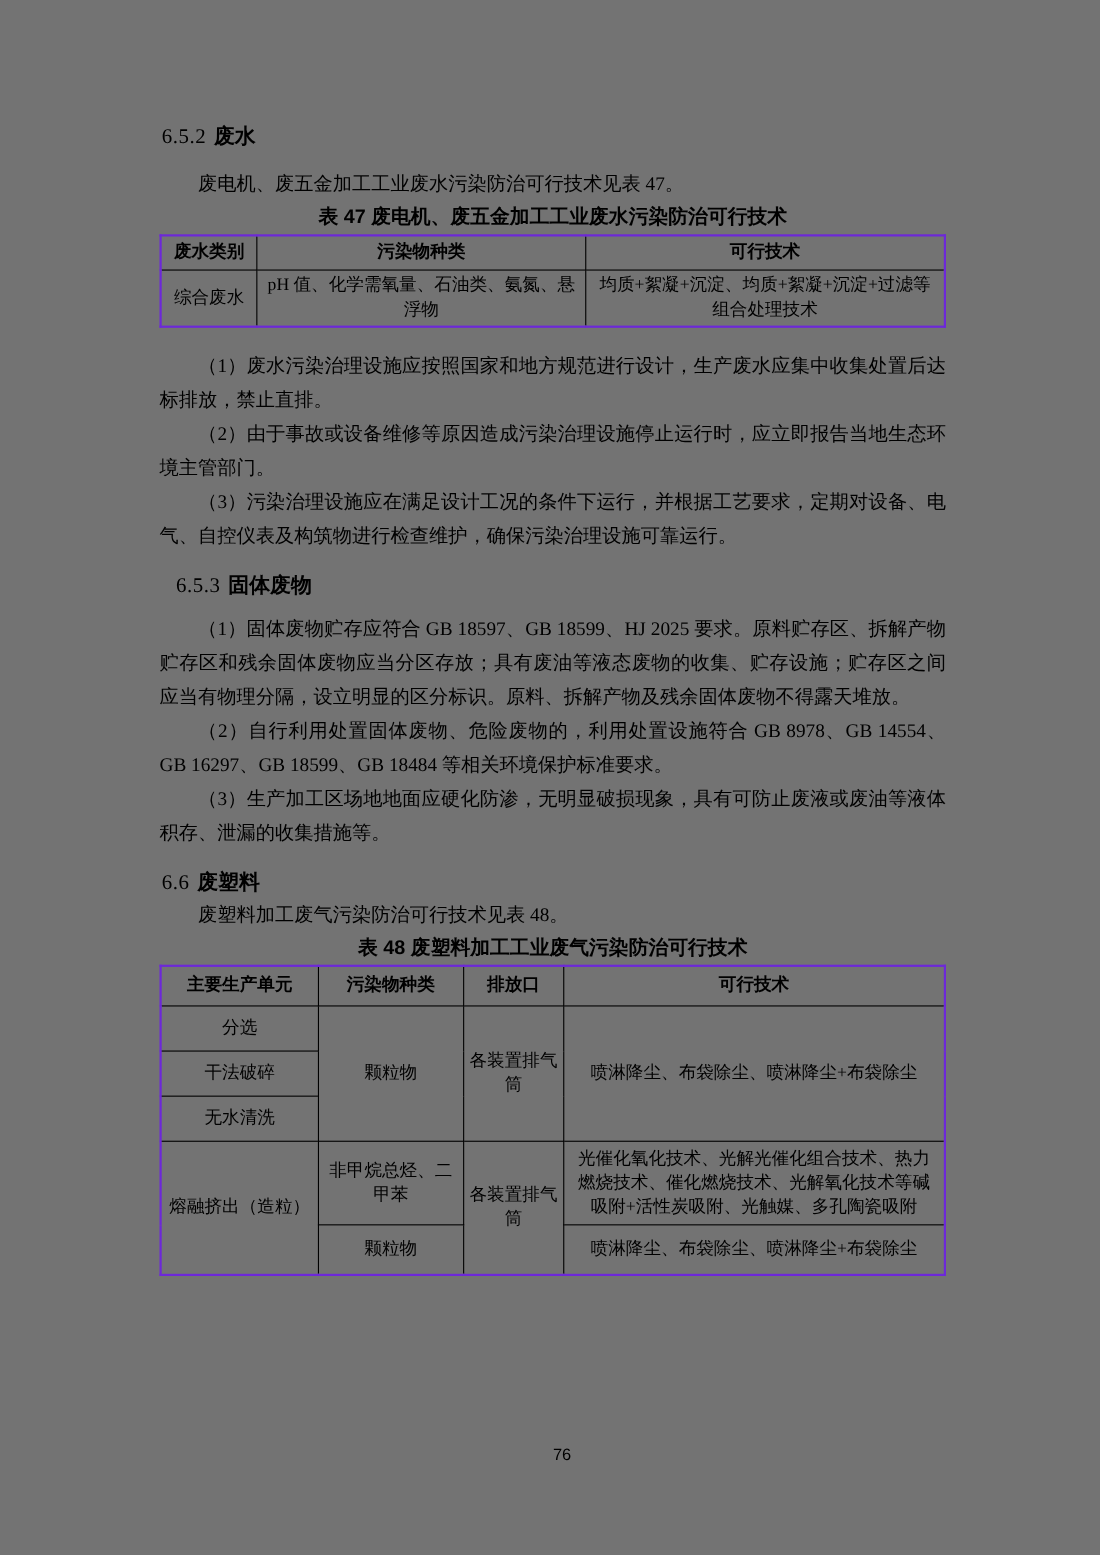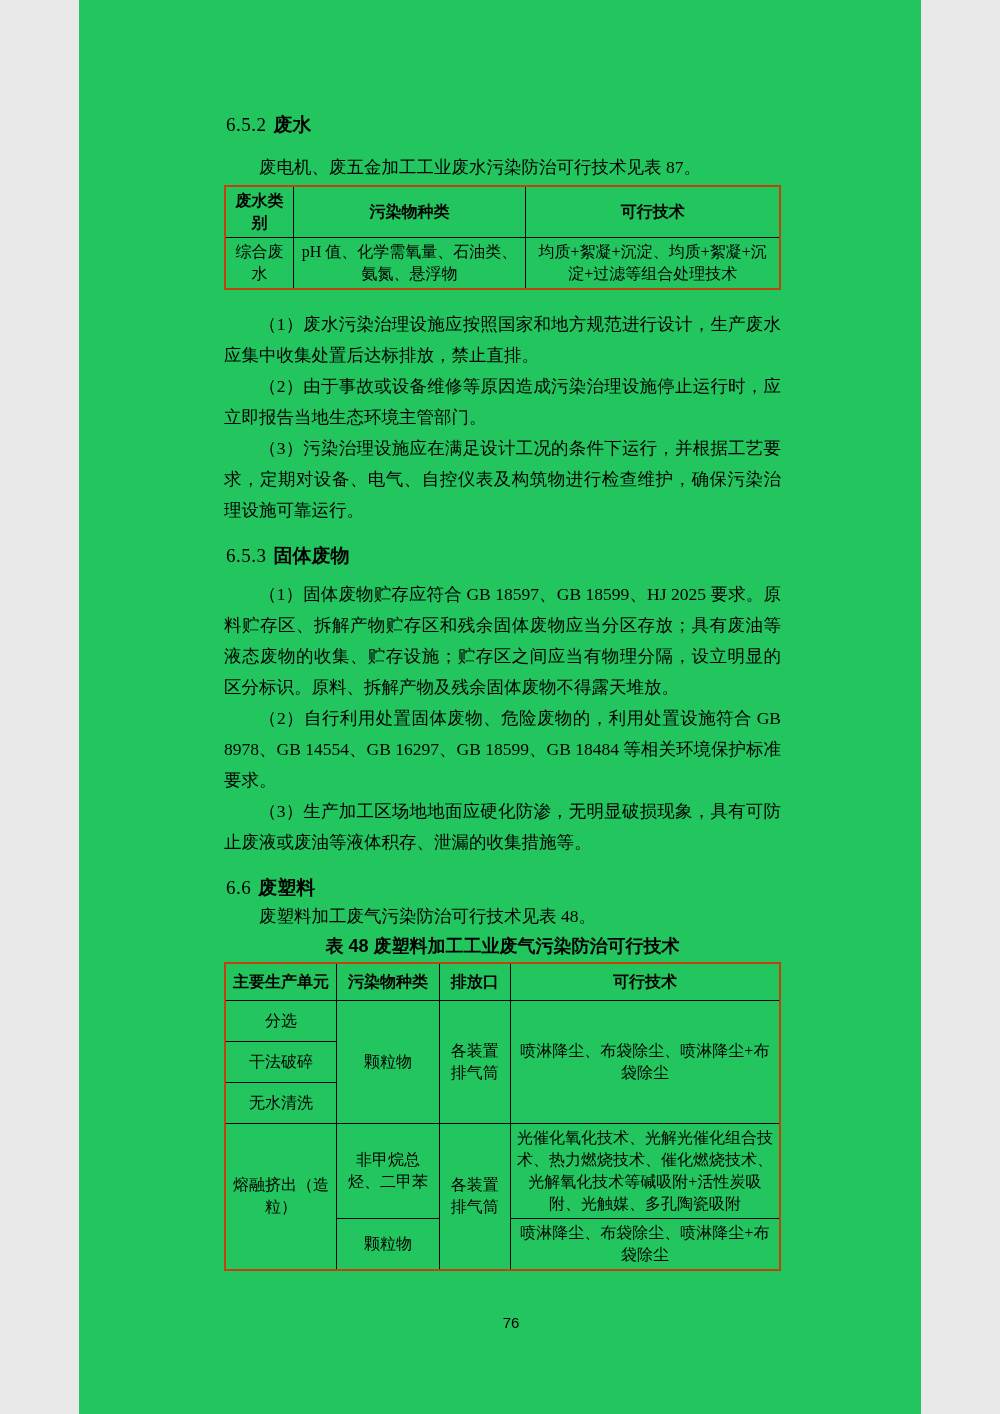--- a/index.html
+++ b/index.html
@@ -1,22 +1,22 @@
 <!DOCTYPE html>
 <html><head>
 <meta charset="utf-8">
 <style>
   * { box-sizing: border-box; margin: 0; padding: 0; }
   html, body { background: #e9e9e9; }
   .page {
     position: relative;
-    width: 842px;
+    width: 1000px;
     height: 1414px;
     margin: 0 auto;
-    background: #22c55e;
+    background: #737373;
     color: #000000;
     font-family: "Liberation Serif", "DejaVu Serif", serif;
     font-size: 17.5px;
     line-height: 31px;
     padding: 112px 140px 12px 145px;
     overflow: hidden;
   }
   .heading {
     font-size: 19px;
     line-height: 26px;
@@ -27,39 +27,39 @@
     font-family: "Liberation Serif", "DejaVu Serif", serif;
     font-weight: 500;
     letter-spacing: 0.5px;
   }
   .heading .htitle {
     font-family: "Liberation Sans", "DejaVu Sans", sans-serif;
     font-weight: 700;
     margin-left: 7px;
   }
   .h-652 { margin: 0 0 14px 2px; }
-  .h-653 { margin: 17px 0 10px 2px; }
+  .h-653 { margin: 17px 0 10px 15px; }
   .h-66  { margin: 17px 0 0 2px; }
   .h-661 { margin: 25px 0 10px 2px; }
   .para {
     text-align: justify;
     text-indent: 2em;
   }
   .table-caption {
     text-align: center;
     font-family: "Liberation Sans", "DejaVu Sans", sans-serif;
     font-weight: 700;
     font-size: 18px;
     line-height: 28px;
     margin: 0 0 1px 0;
   }
   table.doc-table {
     width: 100%;
     border-collapse: collapse;
-    border: 2px solid #c2410c;
+    border: 2px solid #6d28d9;
     font-size: 16px;
     line-height: 22px;
     table-layout: fixed;
   }
   table.doc-table th,
   table.doc-table td {
     border: 1px solid #000;
     text-align: center;
     vertical-align: middle;
     padding: 3px 5px;
@@ -94,22 +94,23 @@
     color: #000;
   }
 </style>
 </head>
 <body>
 
 <div class="page">
 
   <h2 class="heading h-652"><span class="hnum">6.5.2</span><span class="htitle">废水</span></h2>
 
-  <p class="para">废电机、废五金加工工业废水污染防治可行技术见表 87。</p>
+  <p class="para">废电机、废五金加工工业废水污染防治可行技术见表 47。</p>
 
+  <p class="table-caption">表 47 废电机、废五金加工工业废水污染防治可行技术</p>
 
   <table class="doc-table t47">
     <colgroup>
       <col style="width:12.3%">
       <col style="width:41.9%">
       <col style="width:45.8%">
     </colgroup>
     <thead>
       <tr>
         <th>废水类别</th>

